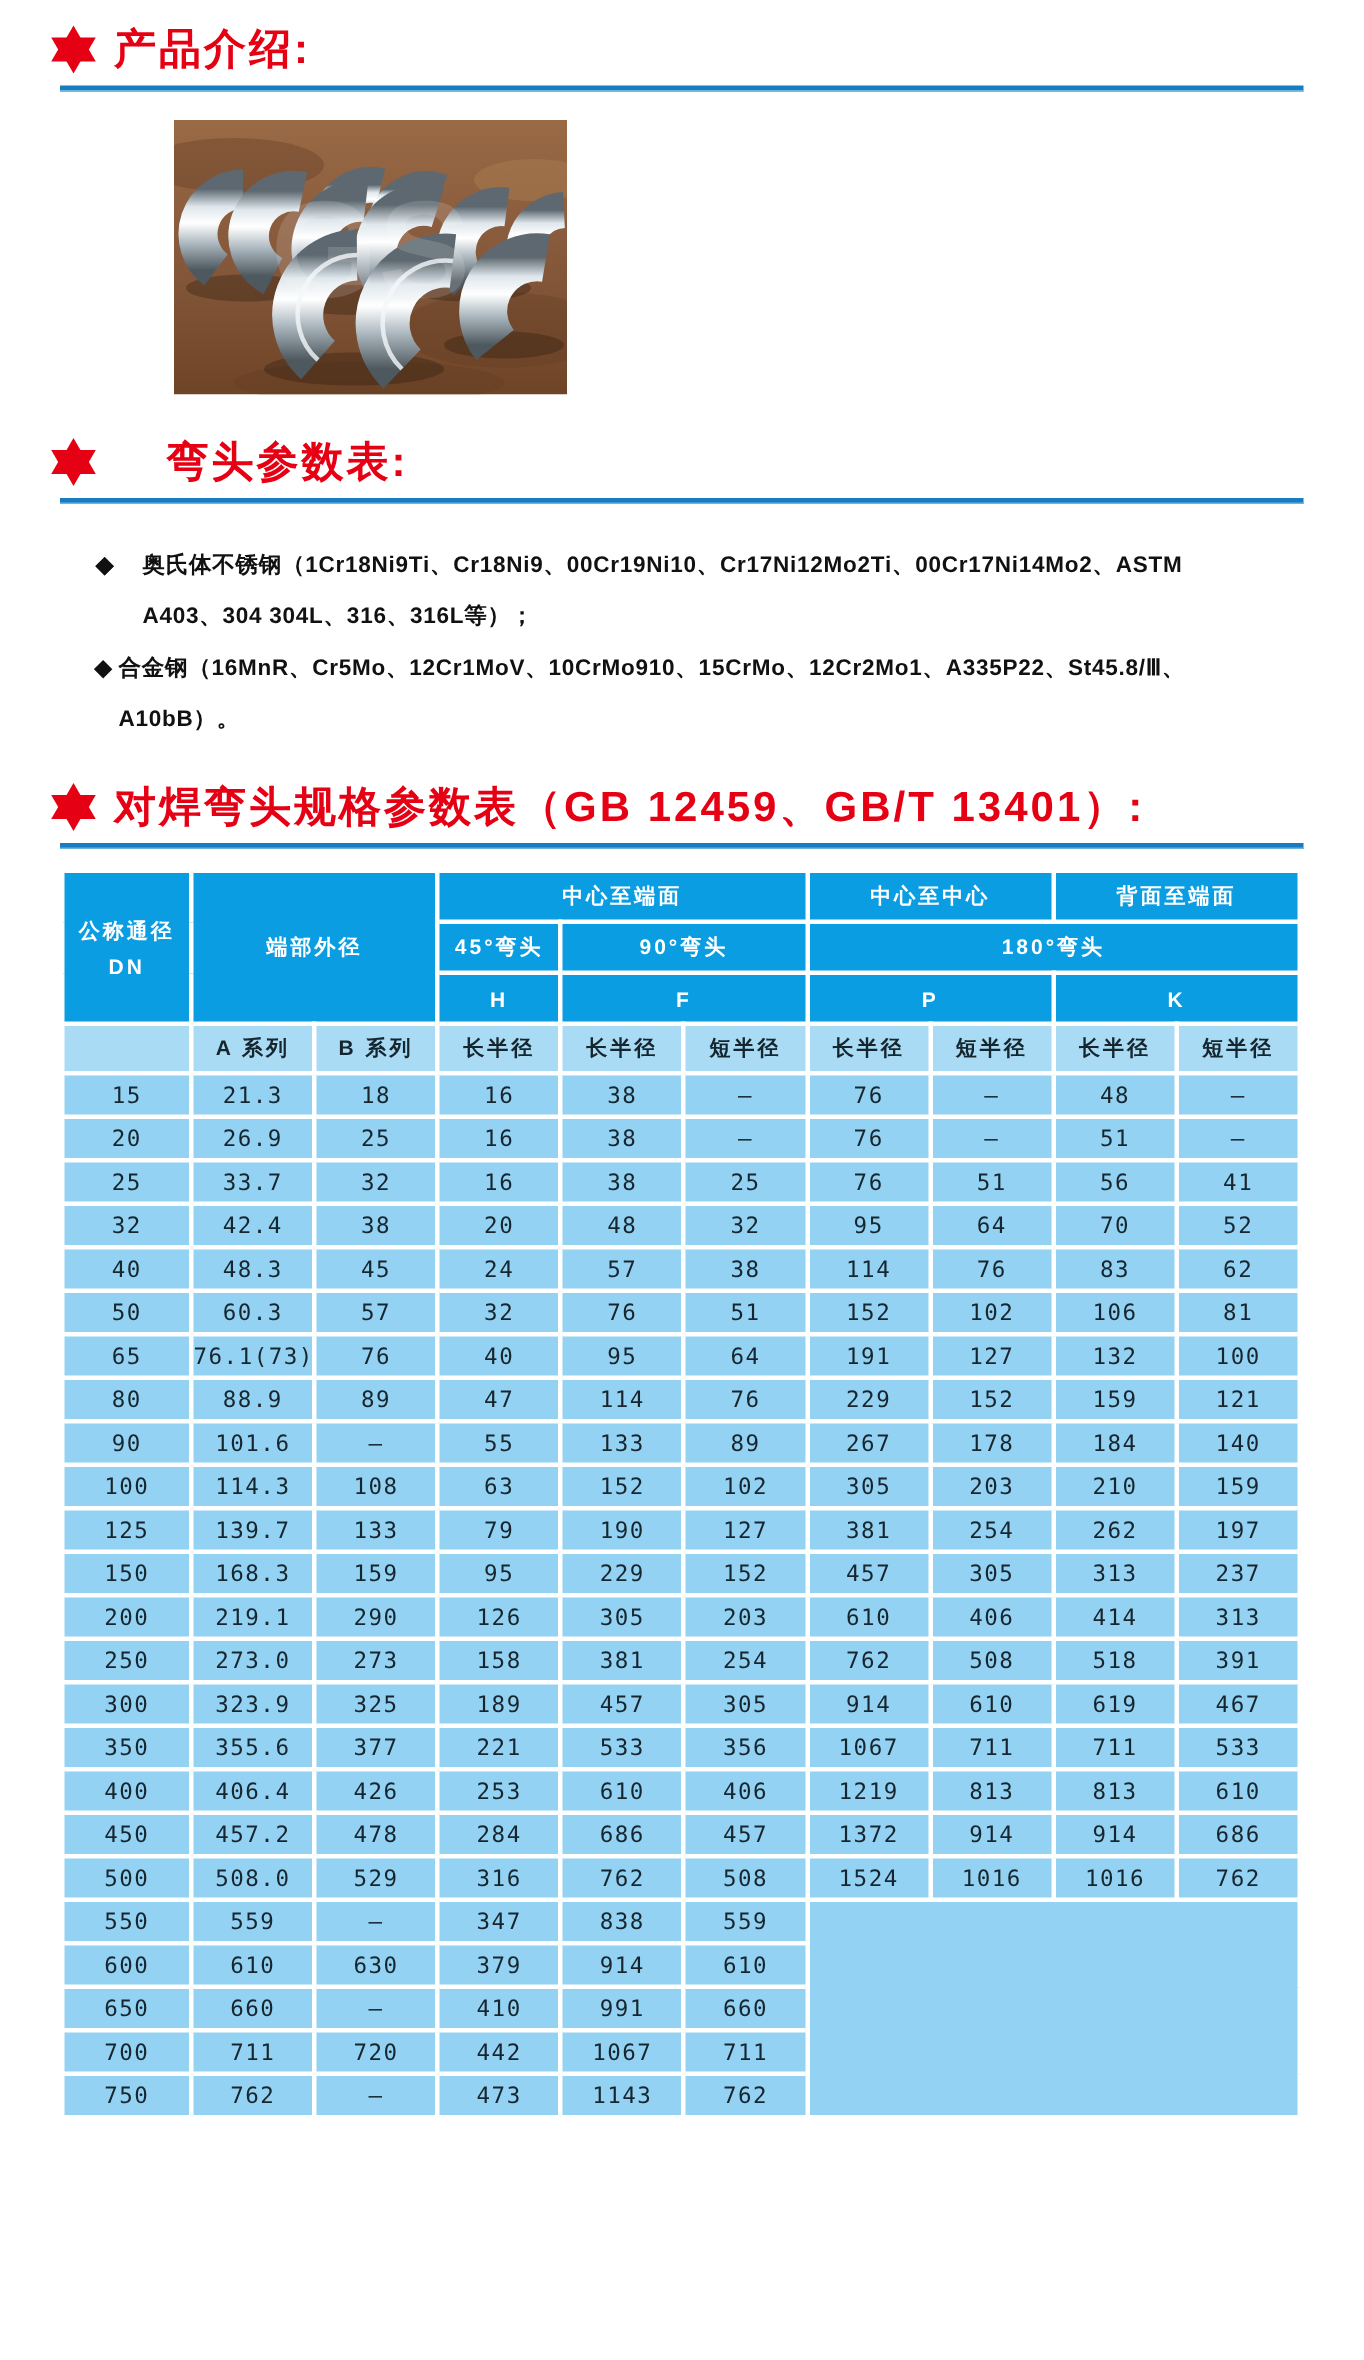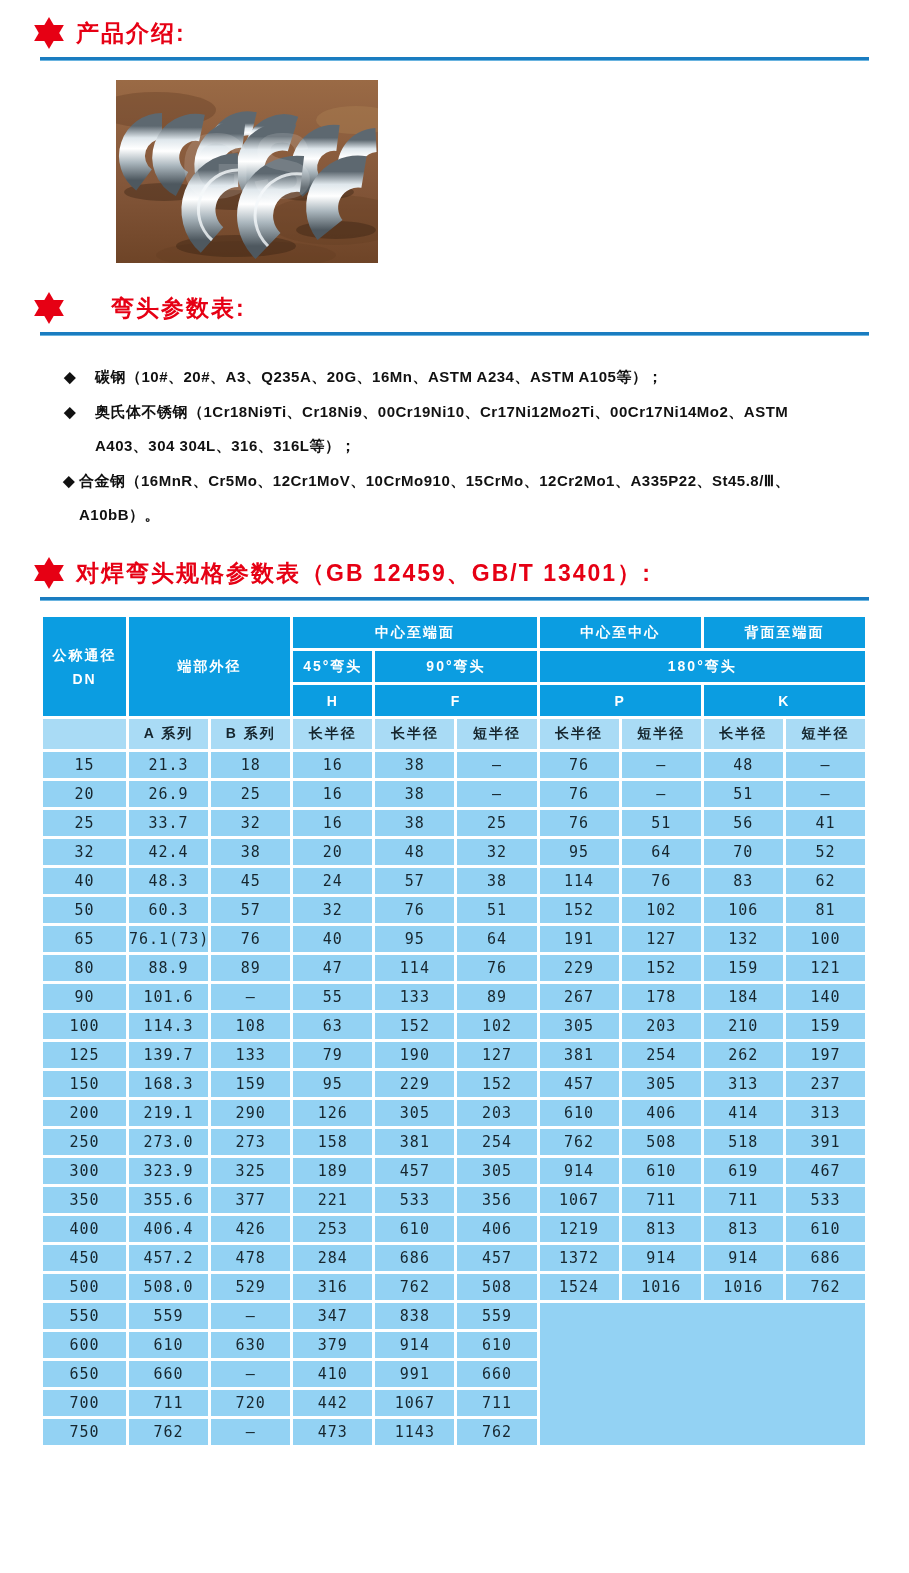--- a/index.html
+++ b/index.html
@@ -1,21 +1,21 @@
 <!DOCTYPE html>
 <html><head>
 <meta charset="utf-8">
 <style>
   html,body{margin:0;padding:0;background:#ffffff;}
   .page{width:909px;min-height:1573px;background:#ffffff;font-family:"Liberation Sans",sans-serif;overflow:hidden;}
 
   
   .sec-head{display:flex;align-items:center;margin:16px 0 0 34px;}
   .star{width:30px;height:32px;margin-right:12px;flex:0 0 auto;}
-  .sec-title{color:#e60014;font-size:23px;font-weight:bold;letter-spacing:2px;line-height:34px;}
+  .sec-title{color:#e60014;font-size:28px;font-weight:bold;letter-spacing:2px;line-height:34px;}
   .divider{height:3px;background:#1a7cc0;border-bottom:1px solid #6ab4e0;margin:7px 40px 0 40px;}
 
   
   .product-row{display:flex;margin:19px 0 0 116px;}
   .photo{width:262px;height:183px;flex:0 0 auto;position:relative;}
   .photo svg{display:block;}
   .fields{margin-left:97px;padding-top:6px;}
   .field{margin-bottom:26px;font-size:15px;font-weight:bold;letter-spacing:1px;white-space:pre;}
   .field .lbl{color:#1a1a1a;}
   .field .val{color:#f6861f;margin-left:6px;}
@@ -121,21 +121,20 @@
       <polygon points="26,21 13,21 19.5,9.8" fill="#e60014"></polygon>
       <rect x="6" y="8" width="14" height="12" fill="#e60014"></rect>
     </svg>
     <span class="sec-title">弯头参数表:</span>
   </div>
   <div class="divider"></div>
 
   <div class="materials">
     <div class="mat">
       <span class="diamond">◆</span>
-      <span class="mat-text">碳钢（10#、20#、A3、Q235A、20G、16Mn、ASTM A234、ASTM A105等）；</span>
     </div>
     <div class="mat">
       <span class="diamond">◆</span>
       <span class="mat-text">奥氏体不锈钢（1Cr18Ni9Ti、Cr18Ni9、00Cr19Ni10、Cr17Ni12Mo2Ti、00Cr17Ni14Mo2、ASTM A403、304 304L、316、316L等）；</span>
     </div>
     <div class="mat tight">
       <span class="diamond">◆</span>
       <span class="mat-text">合金钢（16MnR、Cr5Mo、12Cr1MoV、10CrMo910、15CrMo、12Cr2Mo1、A335P22、St45.8/Ⅲ、A10bB）。</span>
     </div>
   </div>

